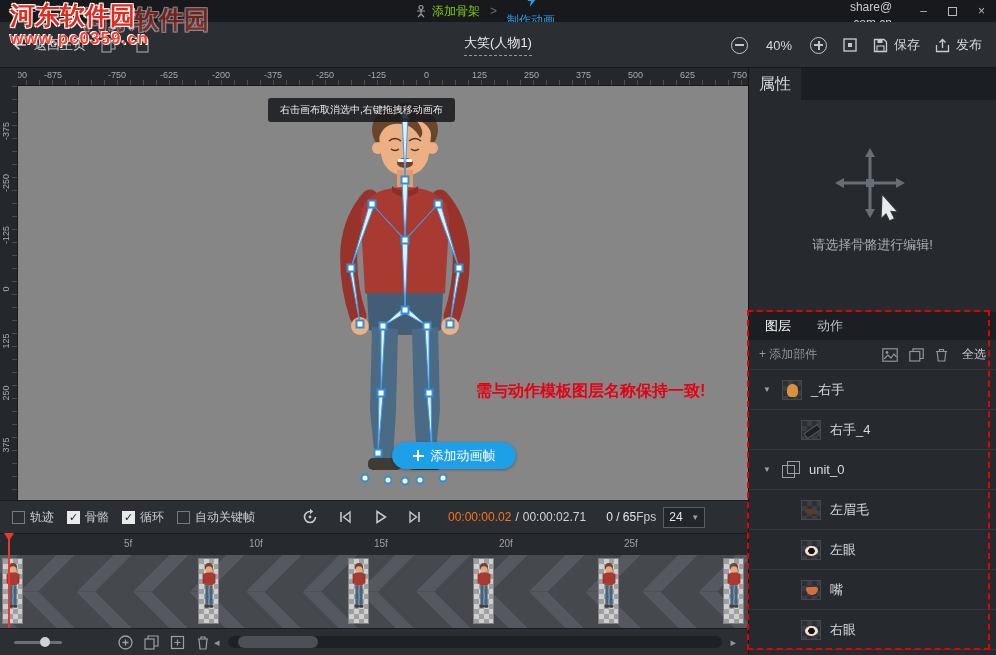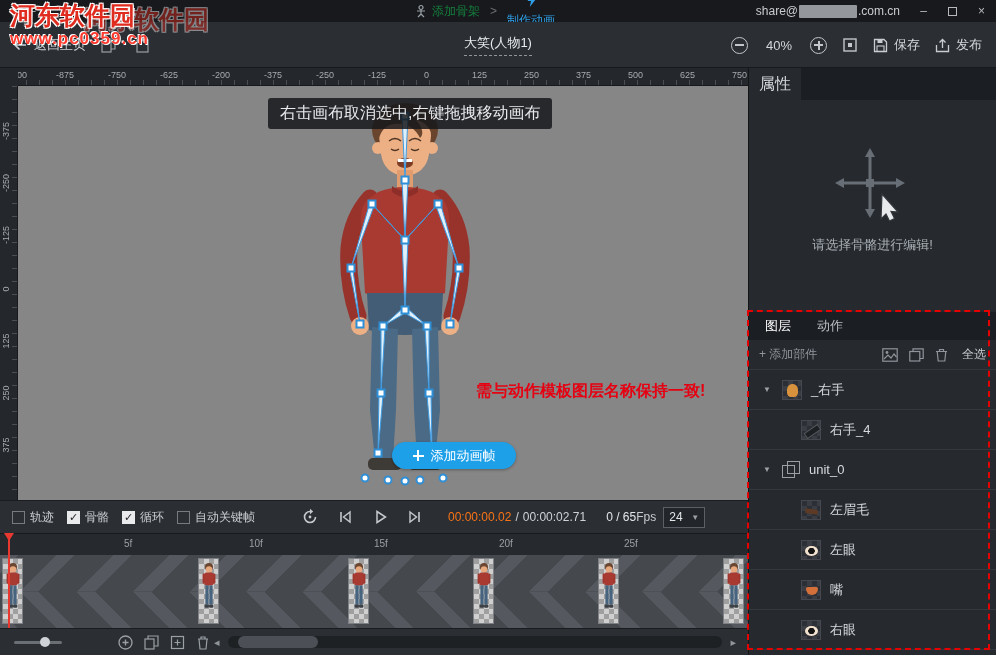--- a/index.html
+++ b/index.html
@@ -5,24 +5,24 @@
   * { margin:0; padding:0; box-sizing:border-box; }
   html,body { background:#101214; }
   body { font-family:"Liberation Sans","DejaVu Sans",sans-serif; }
   .app { position:relative; width:996px; height:655px; background:#202328; overflow:hidden; user-select:none; }
 
   
   .menubar { position:absolute; left:0; top:0; width:996px; height:22px; background:#17191d; color:#c9ccd0; font-size:12px; }
   .menus { position:absolute; left:12px; top:0; height:22px; display:flex; gap:26px; align-items:center; }
   .menu-item { cursor:default; }
   .steps { position:absolute; left:415px; top:0; height:22px; display:flex; gap:10px; align-items:center; }
-  .step { display:flex; gap:5px; align-items:center; color:#15803d; }
+  .step { display:flex; gap:5px; align-items:center; color:#84cc16; }
   .step.active { color:#2e9fe6;flex-direction:column; }
   .step-sep { color:#6a6f75; }
-  .acct { position:absolute; right:96px; top:0; height:22px; display:flex; align-items:center; gap:1px; color:#c9ccd0; }
+  .acct { position:absolute; right:96px; top:0; height:22px; display:flex; align-items:center; gap:1px; color:#c9ccd0;flex-direction:column; }
   .redact { display:inline-block; width:58px; height:13px; background:#94979b; border-radius:1px; }
   .winbtns { position:absolute; right:0; top:0; height:22px; display:flex; }
   .winbtn { width:29px; height:22px; display:flex; align-items:center; justify-content:center; color:#b6babd; font-size:12px; }
   .max-glyph { display:inline-block; width:9px; height:9px; border:1px solid #b6babd; }
 
   
   .toolbar { position:absolute; left:0; top:22px; width:996px; height:46px; background:#2b2f34; border-bottom:1px solid #17191c; }
   .tb-left { position:absolute; left:12px; top:0; height:46px; display:flex; align-items:center; gap:10px; color:#cdd1d5; font-size:13px; }
   .back-btn { display:flex; align-items:center; gap:6px; }
   .tb-iconbtn { display:flex; align-items:center; justify-content:center; width:24px; height:24px; }
@@ -40,21 +40,21 @@
   .hruler { position:absolute; left:0; top:0; width:748px; height:18px; background:#24272b; border-bottom:1px solid #17191c;
             background-image:repeating-linear-gradient(90deg,#4a4e53 0 1px,transparent 1px 13px);
             background-size:100% 5px; background-position:0 100%; background-repeat:no-repeat; }
   .hnum { position:absolute; top:2px; font-size:9px; color:#a7acb1; }
   .corner { position:absolute; left:0; top:0; width:18px; height:18px; background:#24272b; z-index:2; }
   .vruler { position:absolute; left:0; top:18px; width:18px; height:414px; background:#24272b; border-right:1px solid #17191c;
             background-image:repeating-linear-gradient(180deg,#4a4e53 0 1px,transparent 1px 13px);
             background-size:5px 100%; background-position:100% 0; background-repeat:no-repeat; }
   .vnum { position:absolute; left:-9px; width:30px; text-align:center; font-size:9px; color:#a7acb1; transform:rotate(-90deg); }
   .canvas { position:absolute; left:18px; top:18px; width:730px; height:414px; background:#868686; overflow:hidden; }
-  .canvas-tooltip { position:absolute; left:250px; top:12px; padding:5px 12px; background:rgba(22,24,27,.85); color:#e8eaec; font-size:16px; border-radius:3px; white-space:nowrap; }
+  .canvas-tooltip { position:absolute; left:250px; top:12px; padding:5px 12px; background:rgba(22,24,27,.85); color:#e8eaec; font-size:10px; border-radius:3px; white-space:nowrap; }
   .annotation { position:absolute; left:458px; top:295px; color:#e60012; font-size:16px; font-weight:bold; white-space:nowrap; }
   .add-frame-btn { position:absolute; left:374px; top:356px; width:124px; height:27px; background:#1ea0e9; border-radius:14px; display:flex; align-items:center; justify-content:center; gap:7px; color:#fff; font-size:13px; box-shadow:0 1px 3px rgba(0,0,0,.3); }
   .plus-glyph { position:relative; width:11px; height:11px; }
   .plus-glyph::before { content:""; position:absolute; left:0; right:0; top:50%; height:2px; margin-top:-1px; background:#fff; }
   .plus-glyph::after { content:""; position:absolute; top:0; bottom:0; left:50%; width:2px; margin-left:-1px; background:#fff; }
   .char-svg { position:absolute; left:262px; top:2px; }
 
   
   .playbar { position:absolute; left:0; top:432px; width:748px; height:33px; background:#2b2f34; border-top:1px solid #1a1d20; display:flex; align-items:center; color:#c9ccd0; font-size:12px; }
   .toggles { display:flex; gap:13px; margin-left:12px; }
@@ -237,21 +237,21 @@
           </svg>
         <span>发布</span>
       </span>
     </div>
   </div>
 
   <div class="main-left">
 
     <div class="hruler">
       <span class="hnum" style="left:4px">-1000</span>
-      <span class="hnum" style="left:56px">-875</span>
+      <span class="hnum" style="left:44px">-875</span>
       <span class="hnum" style="left:108px">-750</span>
       <span class="hnum" style="left:160px">-625</span>
       <span class="hnum" style="left:212px">-200</span>
       <span class="hnum" style="left:264px">-375</span>
       <span class="hnum" style="left:316px">-250</span>
       <span class="hnum" style="left:368px">-125</span>
       <span class="hnum" style="left:424px">0</span>
       <span class="hnum" style="left:472px">125</span>
       <span class="hnum" style="left:524px">250</span>
       <span class="hnum" style="left:576px">375</span>

